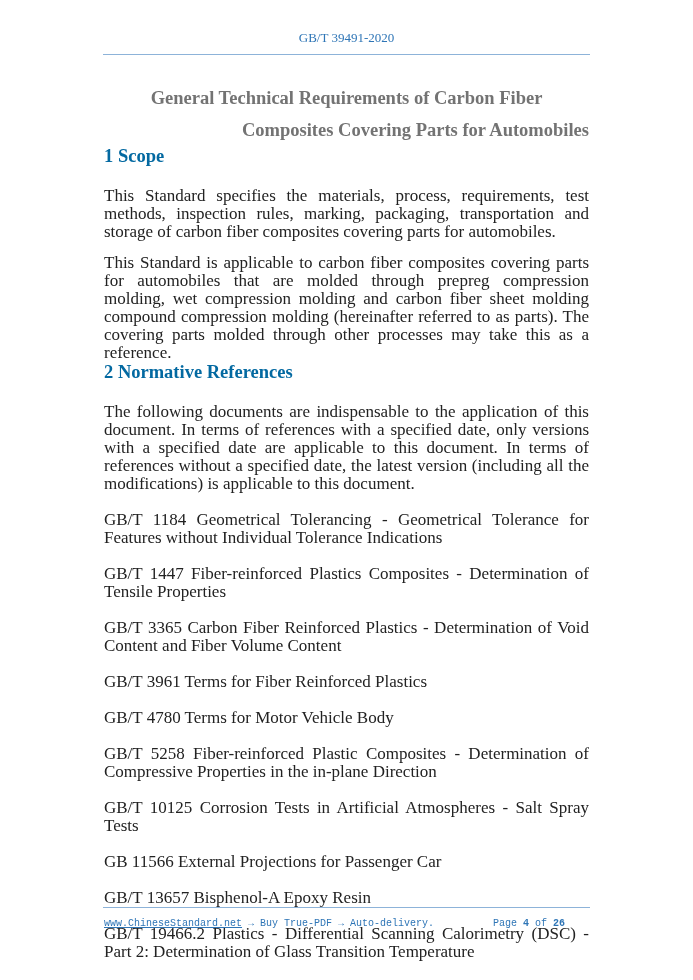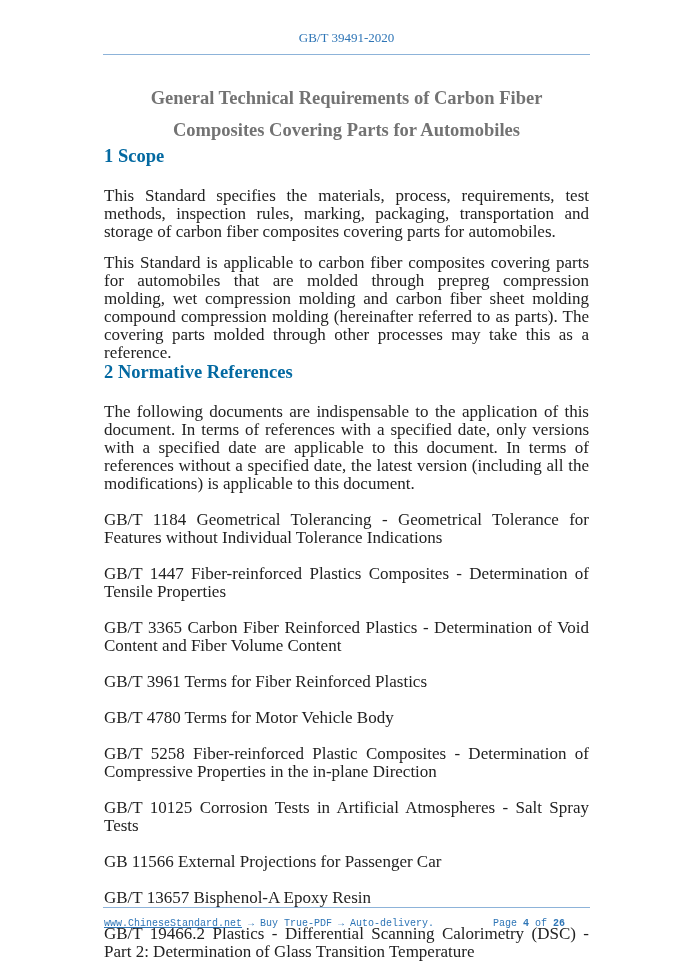--- a/index.html
+++ b/index.html
@@ -42,20 +42,21 @@
       text-align: center;
       font-weight: bold;
       font-size: 18.5px;
       line-height: 32px;
       margin: 0;
       color: #737373;
     }
     .doc-title .line2 {
       display: block;
       margin-top: 0px;
+      text-align: right;
     }
     h2.section-heading {
       font-size: 18.5px;
       font-weight: bold;
       margin: 0;
       color: #0369a1;
     }
     .sec1 { margin-top: 14px; }
     .sec2 { margin-top: 16px; }
     p.body {

